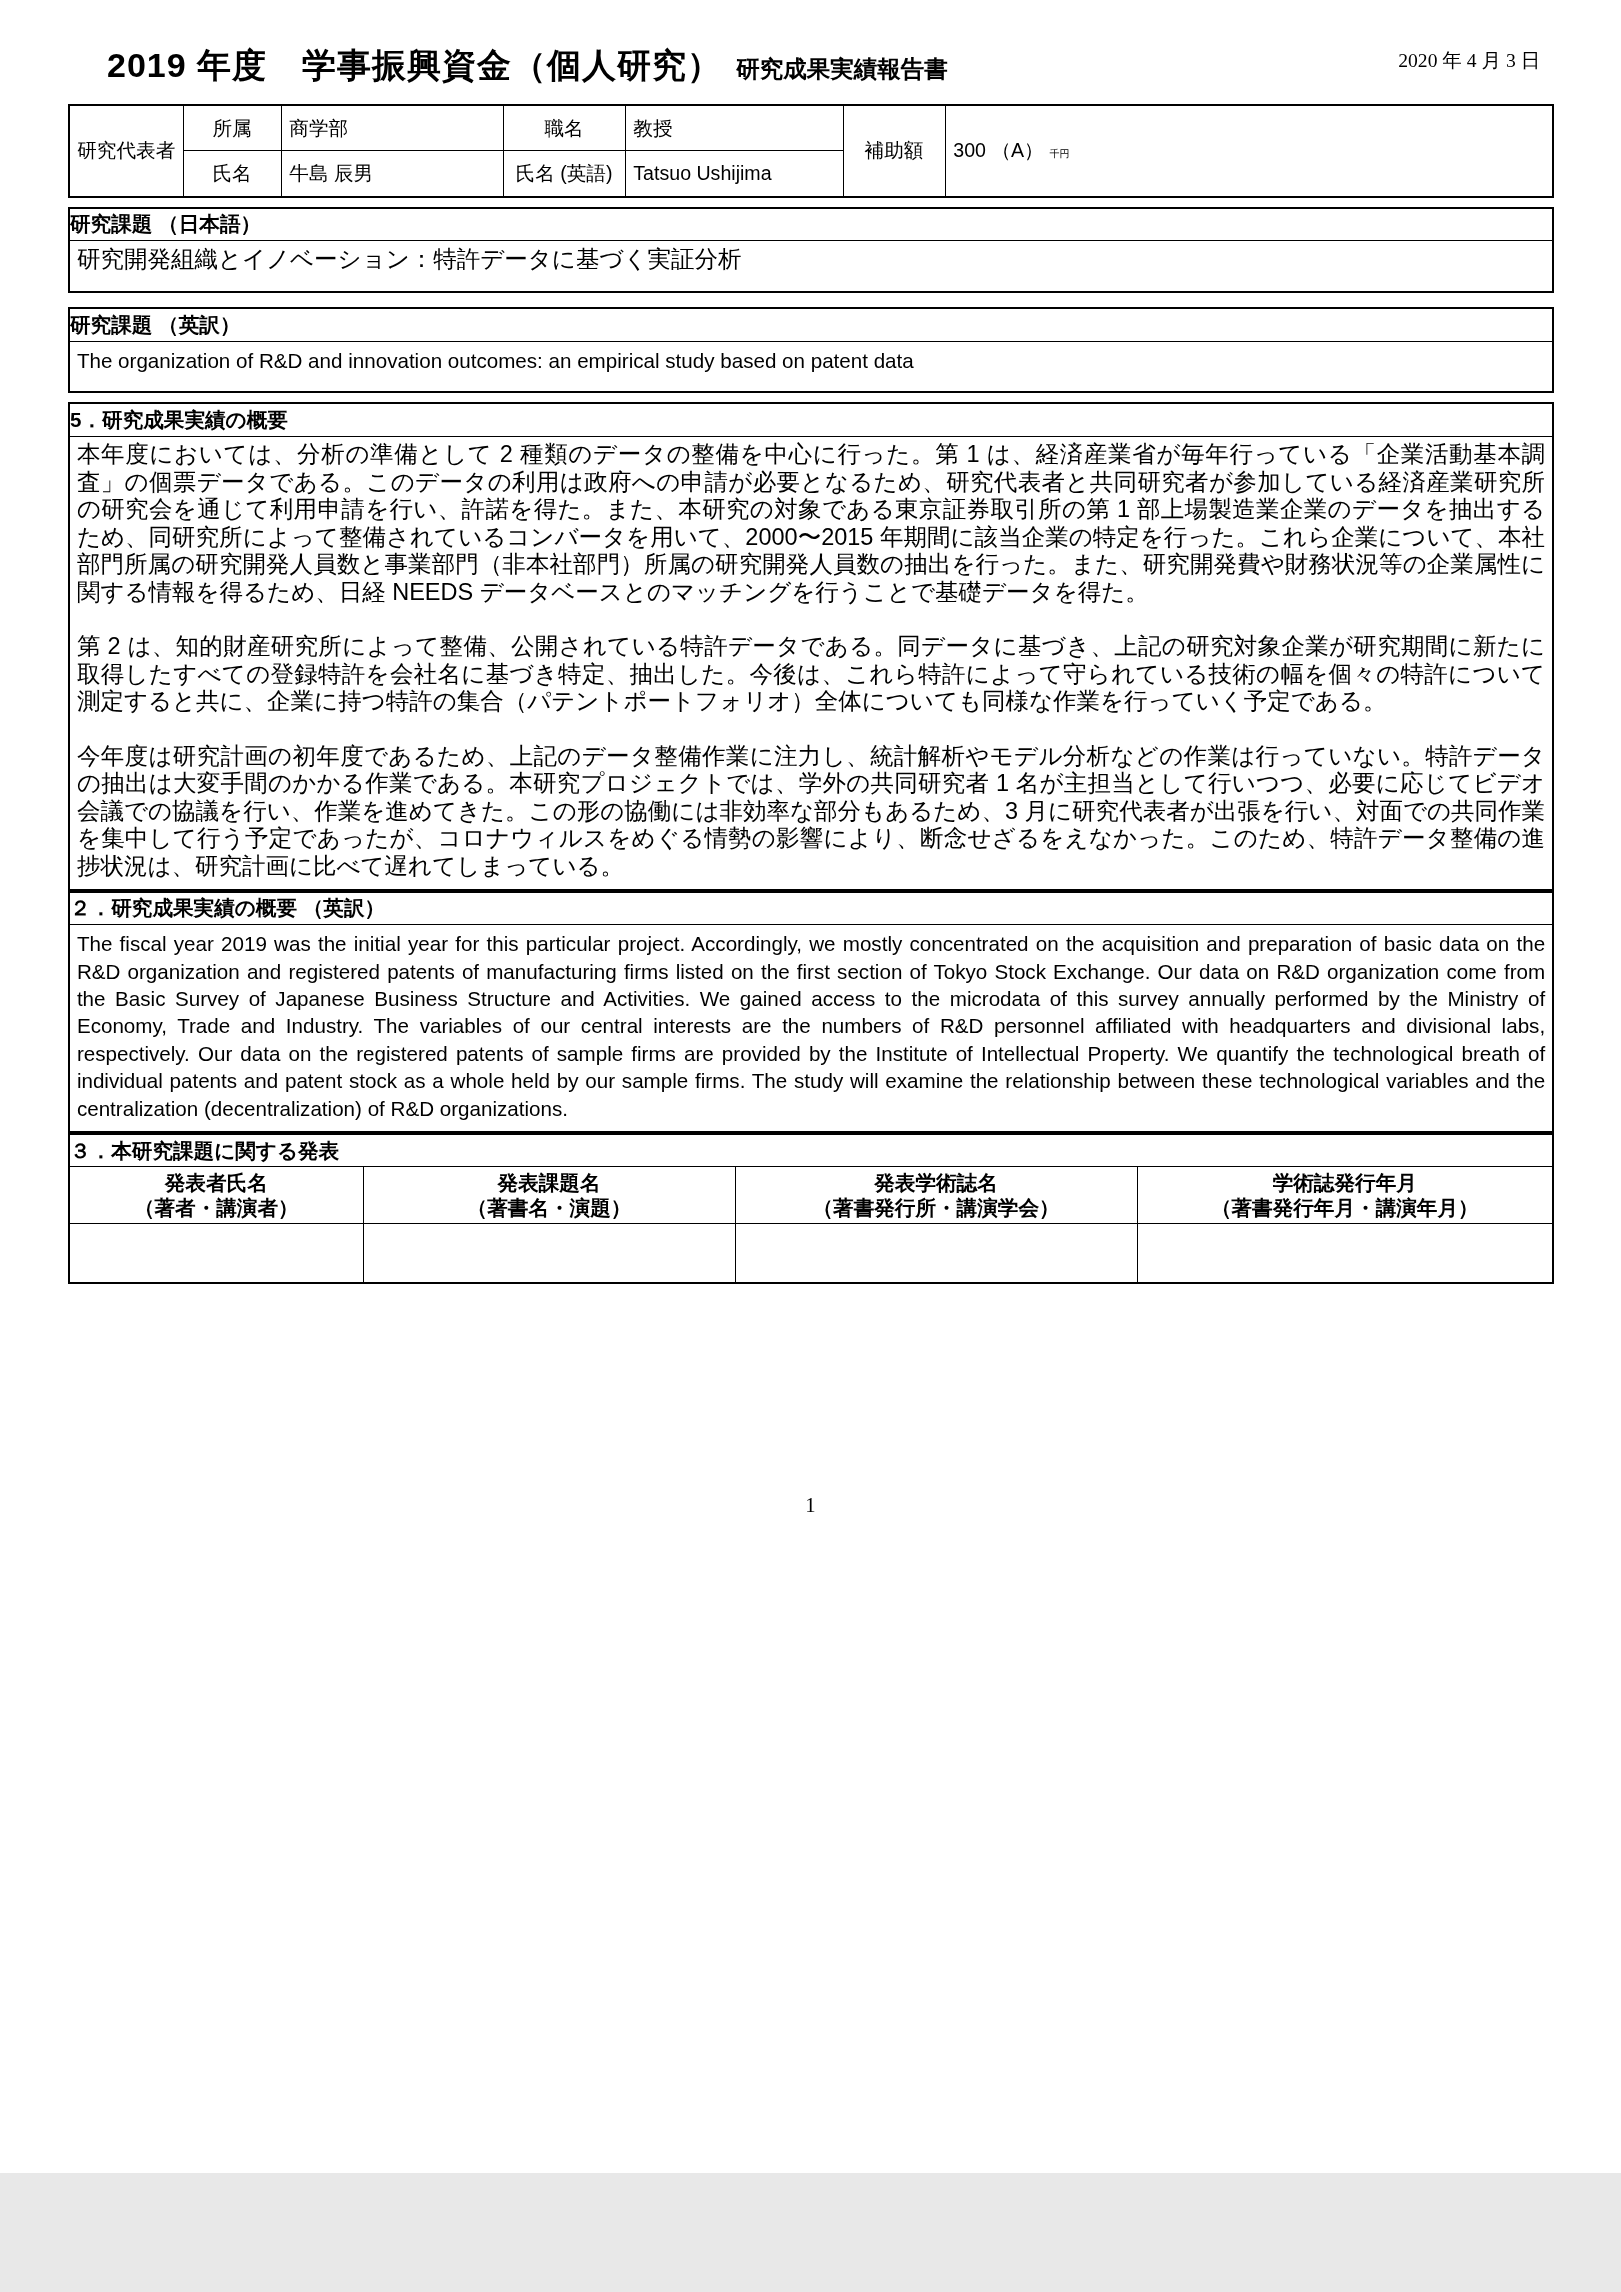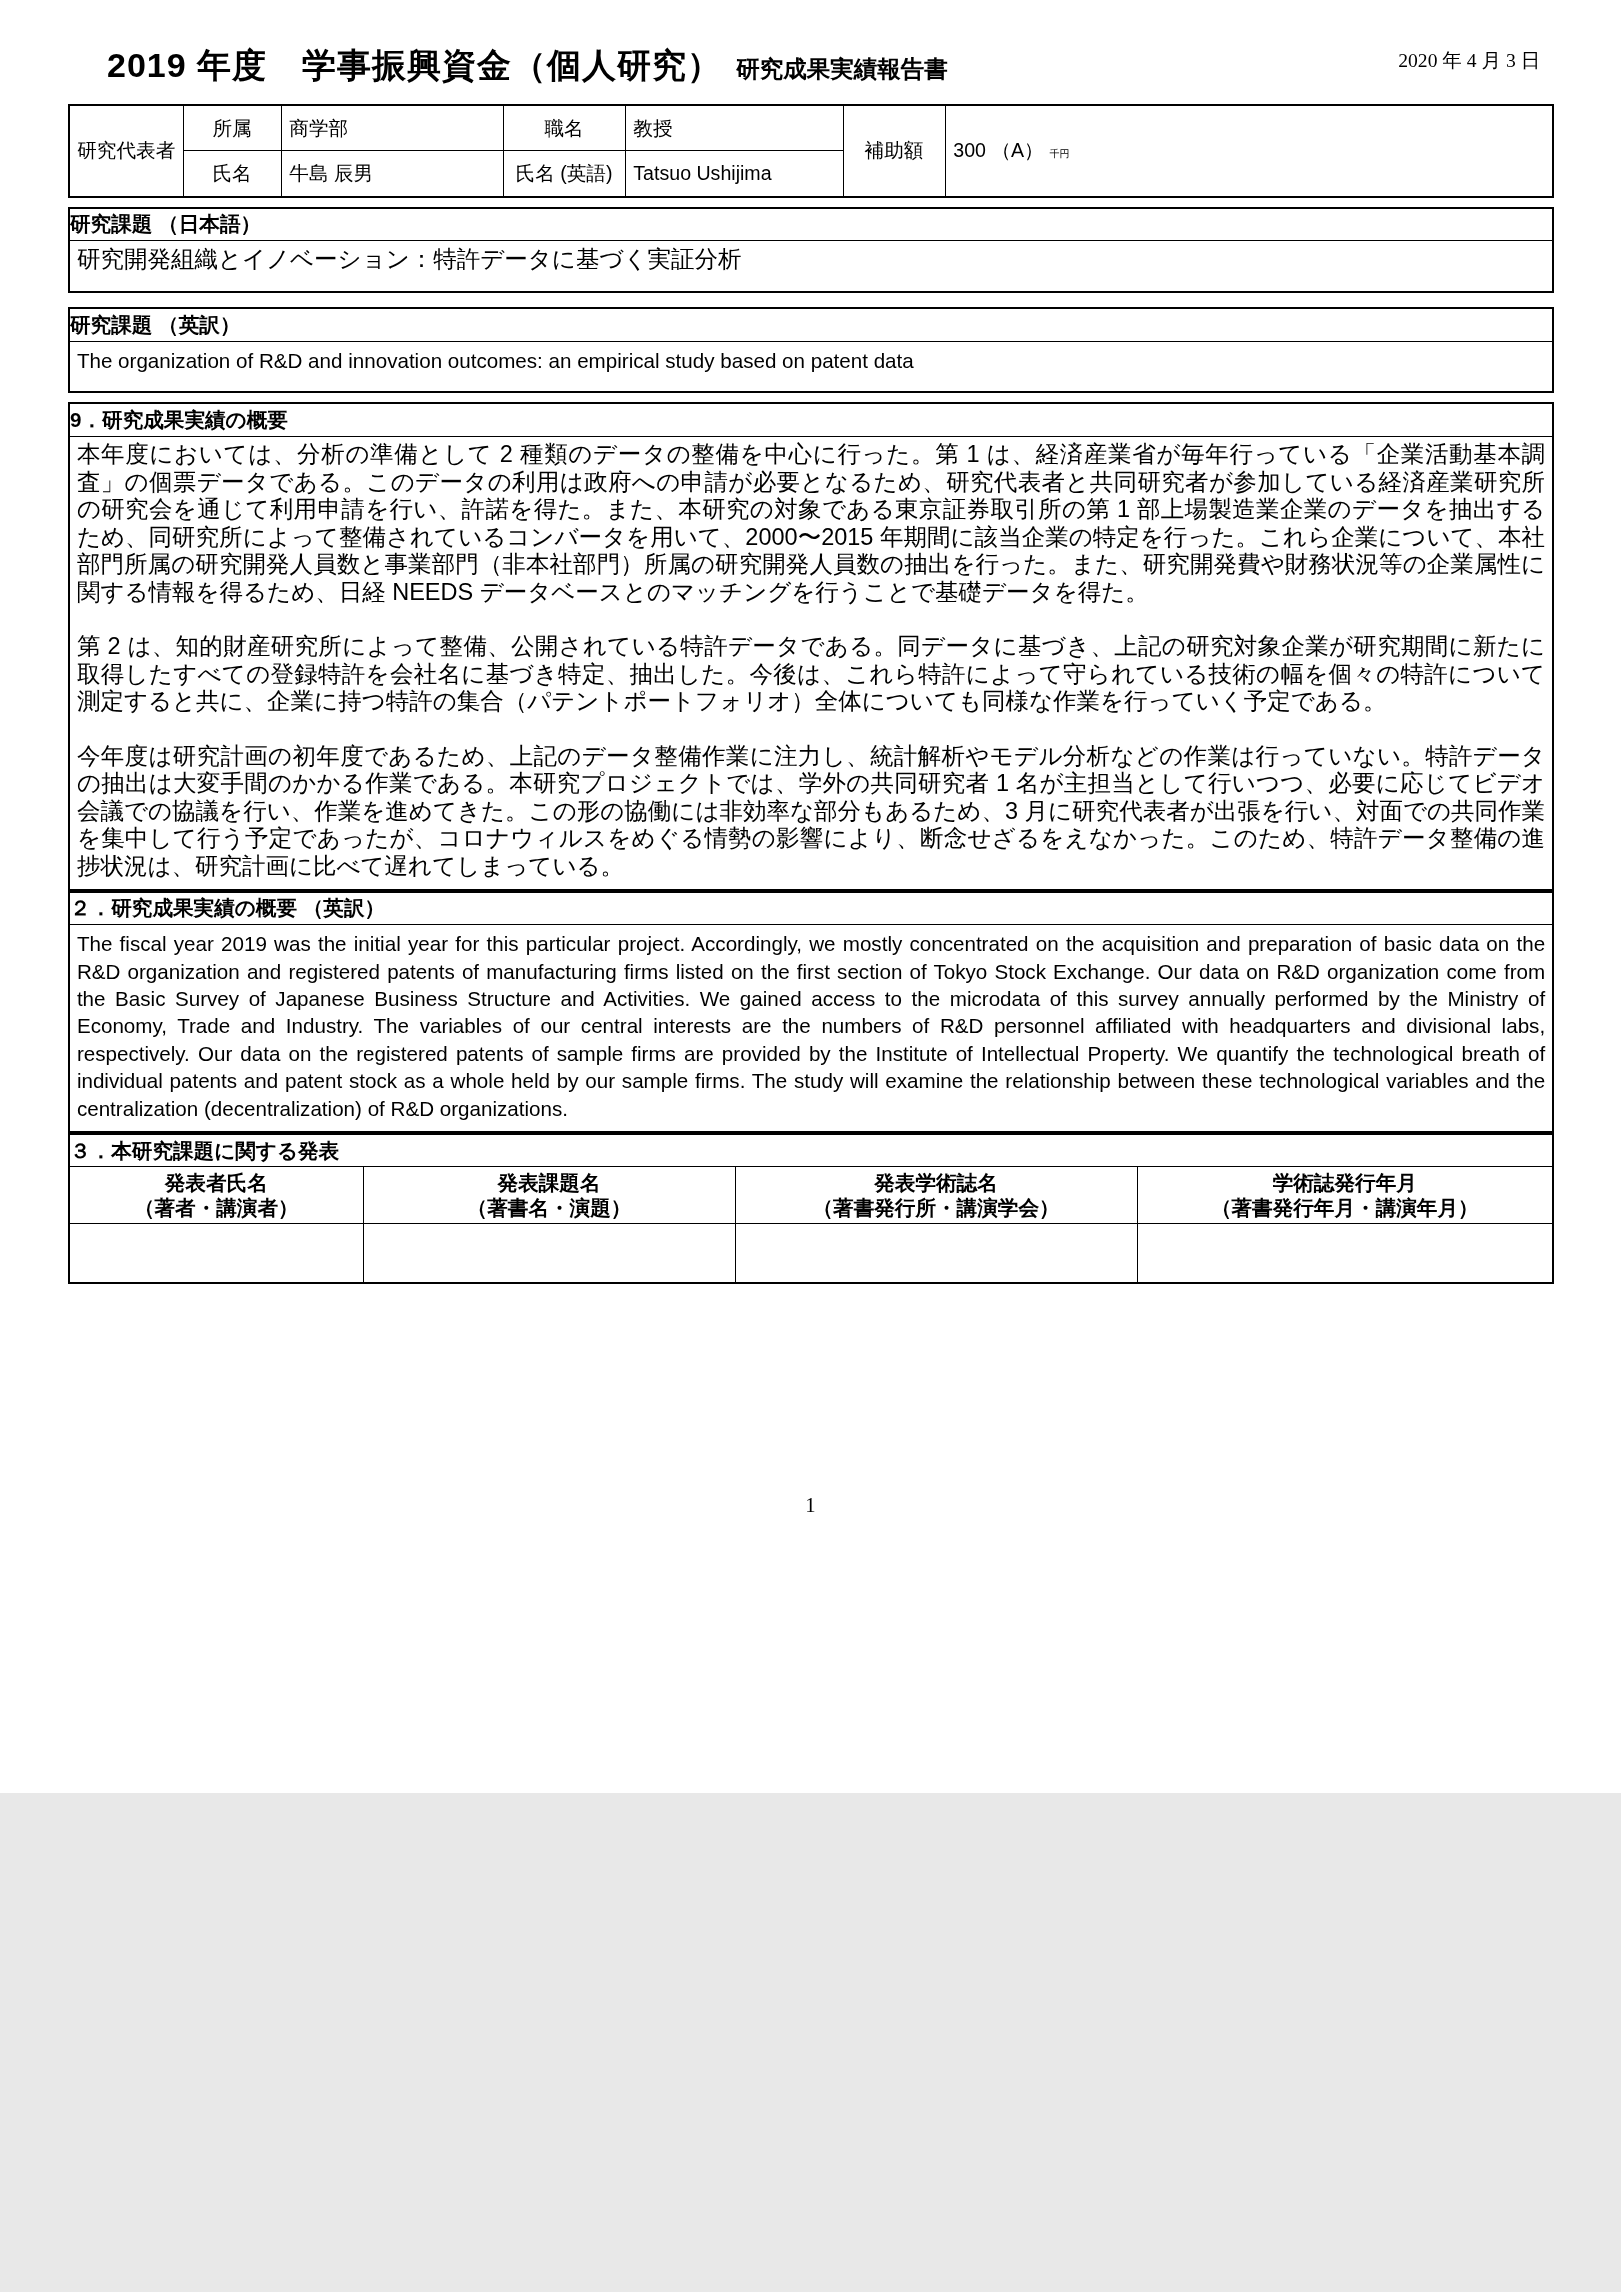--- a/index.html
+++ b/index.html
@@ -1,20 +1,20 @@
 <!DOCTYPE html>
 <html><head>
 <meta charset="utf-8">
 <style>
   * { margin: 0; padding: 0; box-sizing: border-box; }
   html, body { background: #e8e8e8; }
   body { font-family: "Liberation Sans", "DejaVu Sans", sans-serif; color: #000; }
   .page {
     position: relative;
-    width: 1621px; height: 1793px;
+    width: 1621px; height: 2173px;
     margin: 0 auto;
     background: #ffffff;
     overflow: hidden;
   }
   .content {
     position: absolute;
     left: 68px; top: 43px;
     width: 1486px;
   }
   .header-row {
@@ -156,21 +156,21 @@
           </tr>
         <tr>
             <td class="sec-body short en">The organization of R&amp;D and innovation outcomes: an empirical study based on patent data</td>
           </tr>
       </tbody>
     </table>
 
     <table class="tbl">
       <tbody>
         <tr>
-            <td class="sec-header">9．研究成果実績の概要</td>
+            <td class="sec-header">5．研究成果実績の概要</td>
           </tr>
         <tr>
           <td class="sec-body">
             <p>本年度においては、分析の準備として 2 種類のデータの整備を中心に行った。第 1 は、経済産業省が毎年行っている「企業活動基本調査」の個票データである。このデータの利用は政府への申請が必要となるため、研究代表者と共同研究者が参加している経済産業研究所の研究会を通じて利用申請を行い、許諾を得た。また、本研究の対象である東京証券取引所の第 1 部上場製造業企業のデータを抽出するため、同研究所によって整備されているコンバータを用いて、2000〜2015 年期間に該当企業の特定を行った。これら企業について、本社部門所属の研究開発人員数と事業部門（非本社部門）所属の研究開発人員数の抽出を行った。また、研究開発費や財務状況等の企業属性に関する情報を得るため、日経 NEEDS データベースとのマッチングを行うことで基礎データを得た。</p>
             <p>第 2 は、知的財産研究所によって整備、公開されている特許データである。同データに基づき、上記の研究対象企業が研究期間に新たに取得したすべての登録特許を会社名に基づき特定、抽出した。今後は、これら特許によって守られている技術の幅を個々の特許について測定すると共に、企業に持つ特許の集合（パテントポートフォリオ）全体についても同様な作業を行っていく予定である。</p>
             <p>今年度は研究計画の初年度であるため、上記のデータ整備作業に注力し、統計解析やモデル分析などの作業は行っていない。特許データの抽出は大変手間のかかる作業である。本研究プロジェクトでは、学外の共同研究者 1 名が主担当として行いつつ、必要に応じてビデオ会議での協議を行い、作業を進めてきた。この形の協働には非効率な部分もあるため、3 月に研究代表者が出張を行い、対面での共同作業を集中して行う予定であったが、コロナウィルスをめぐる情勢の影響により、断念せざるをえなかった。このため、特許データ整備の進捗状況は、研究計画に比べて遅れてしまっている。</p>
           </td>
         </tr>
       </tbody>
     </table>

